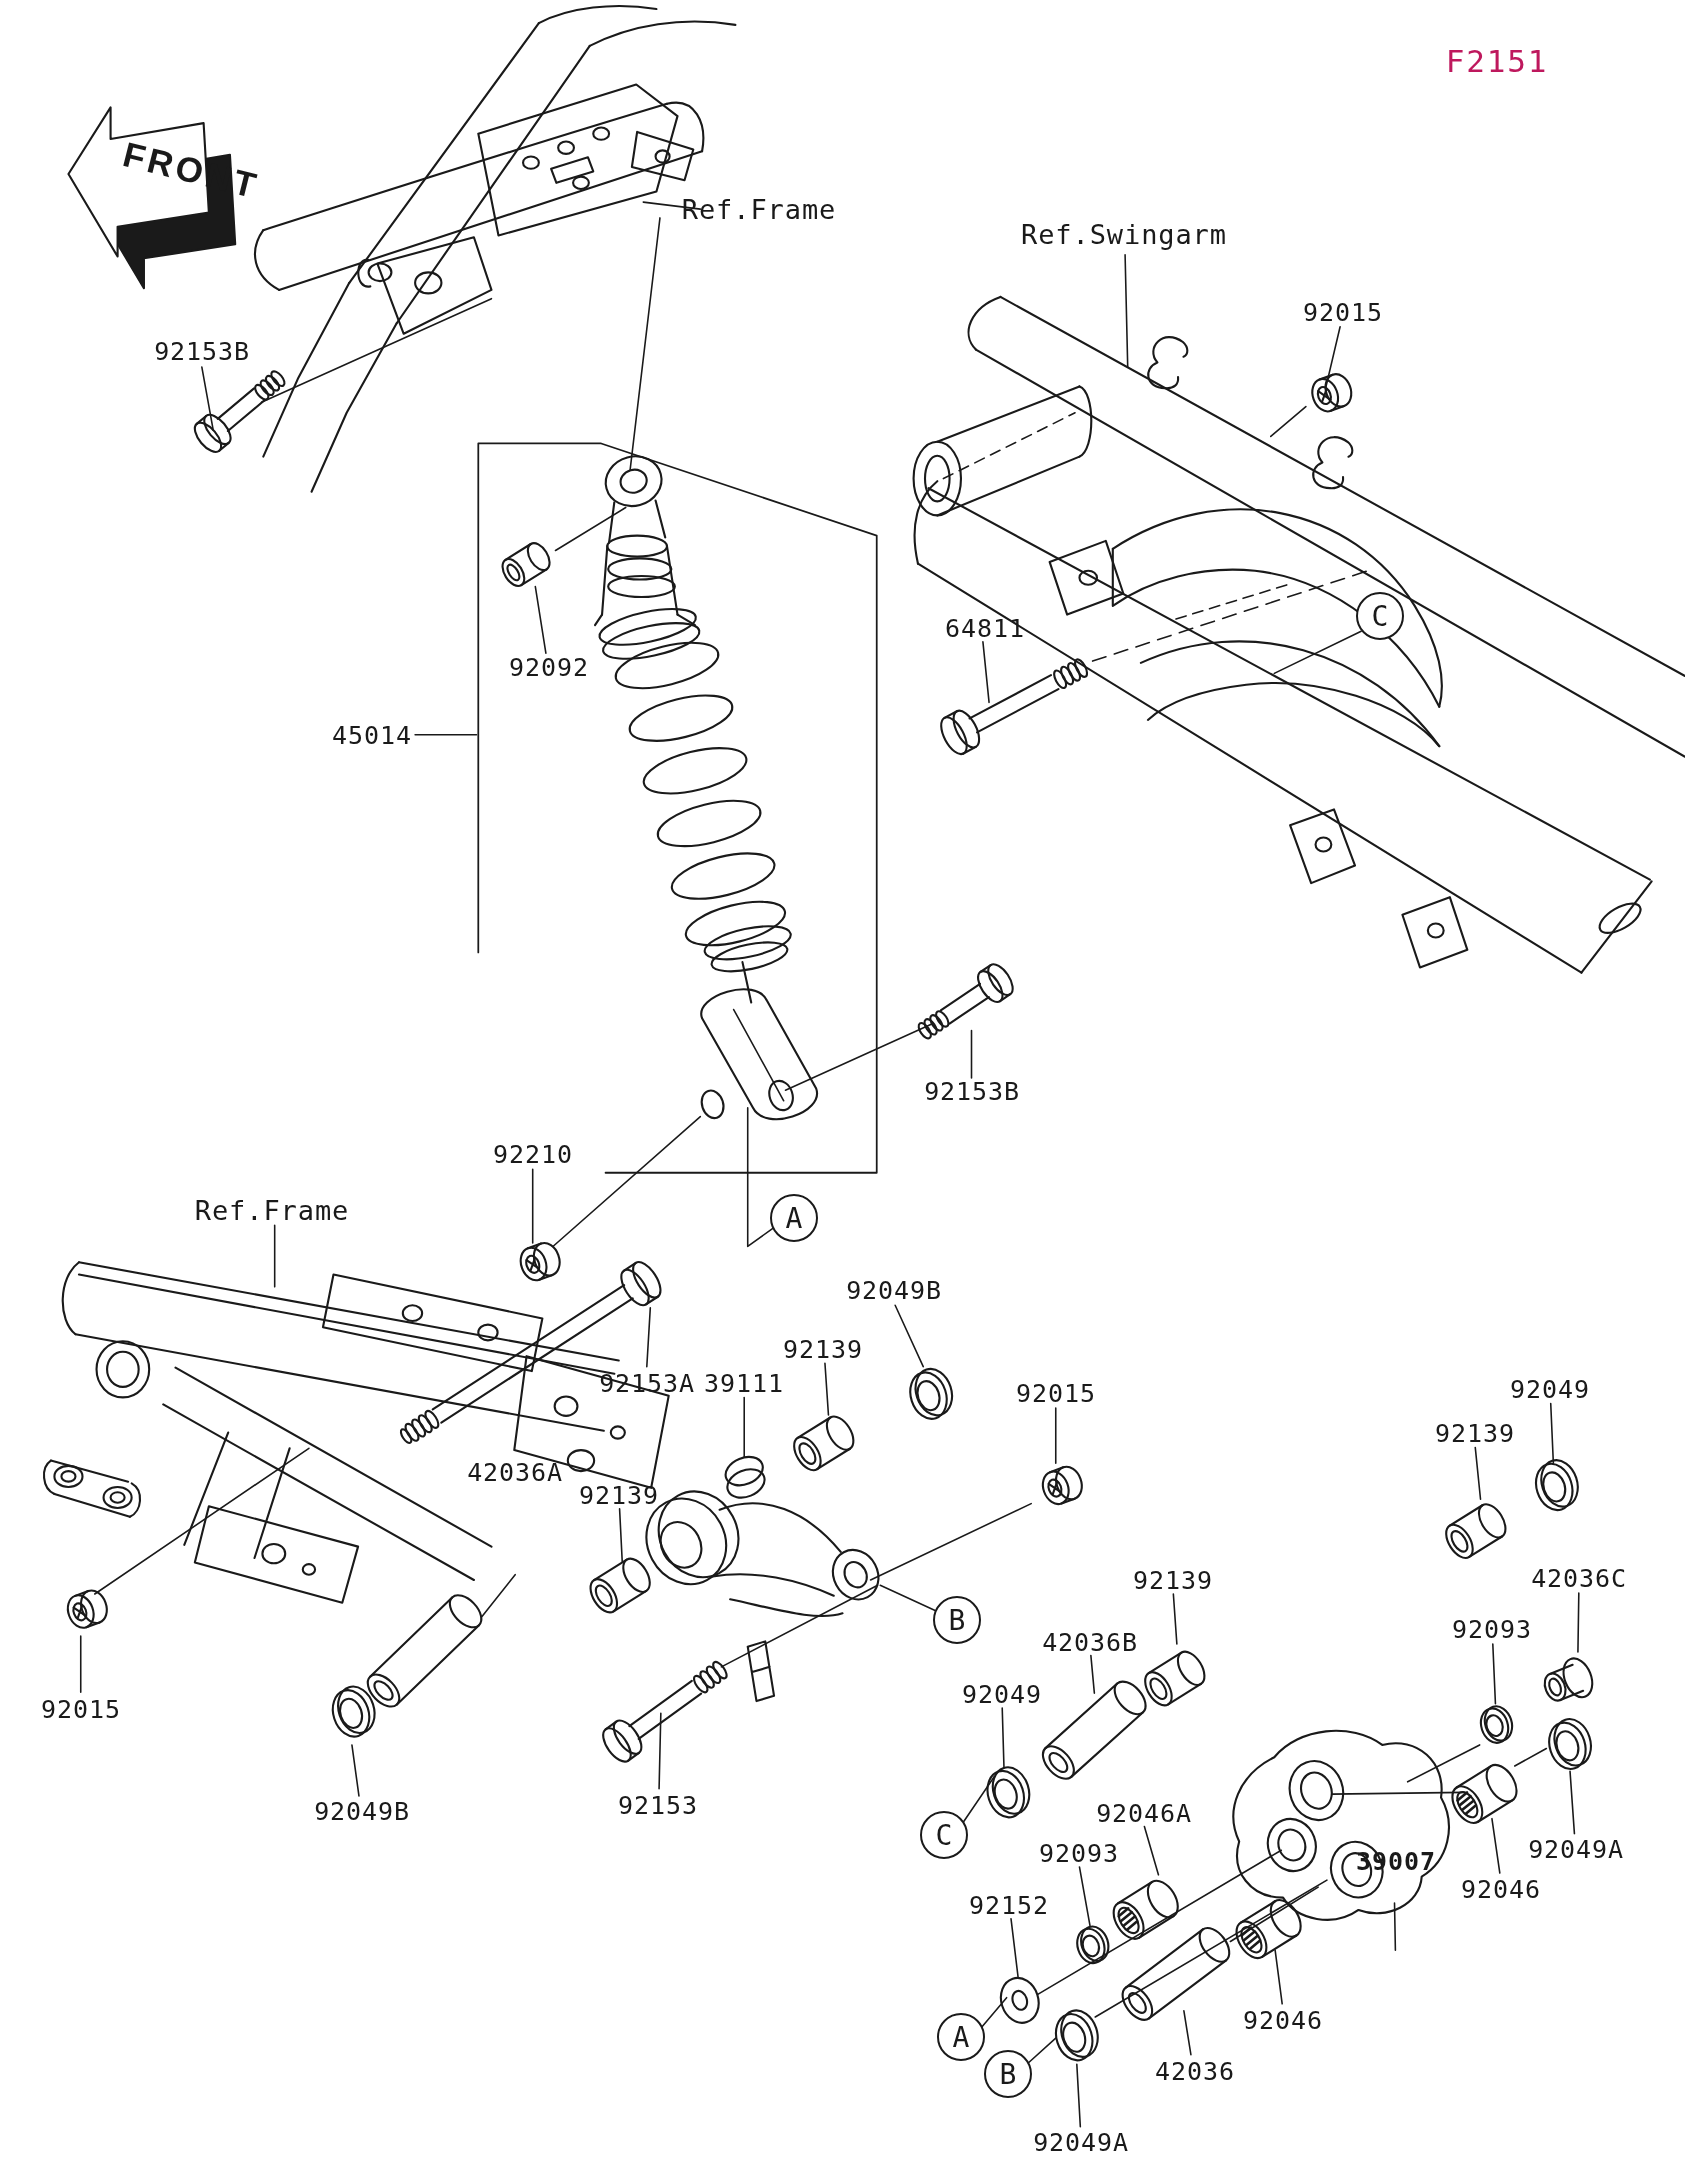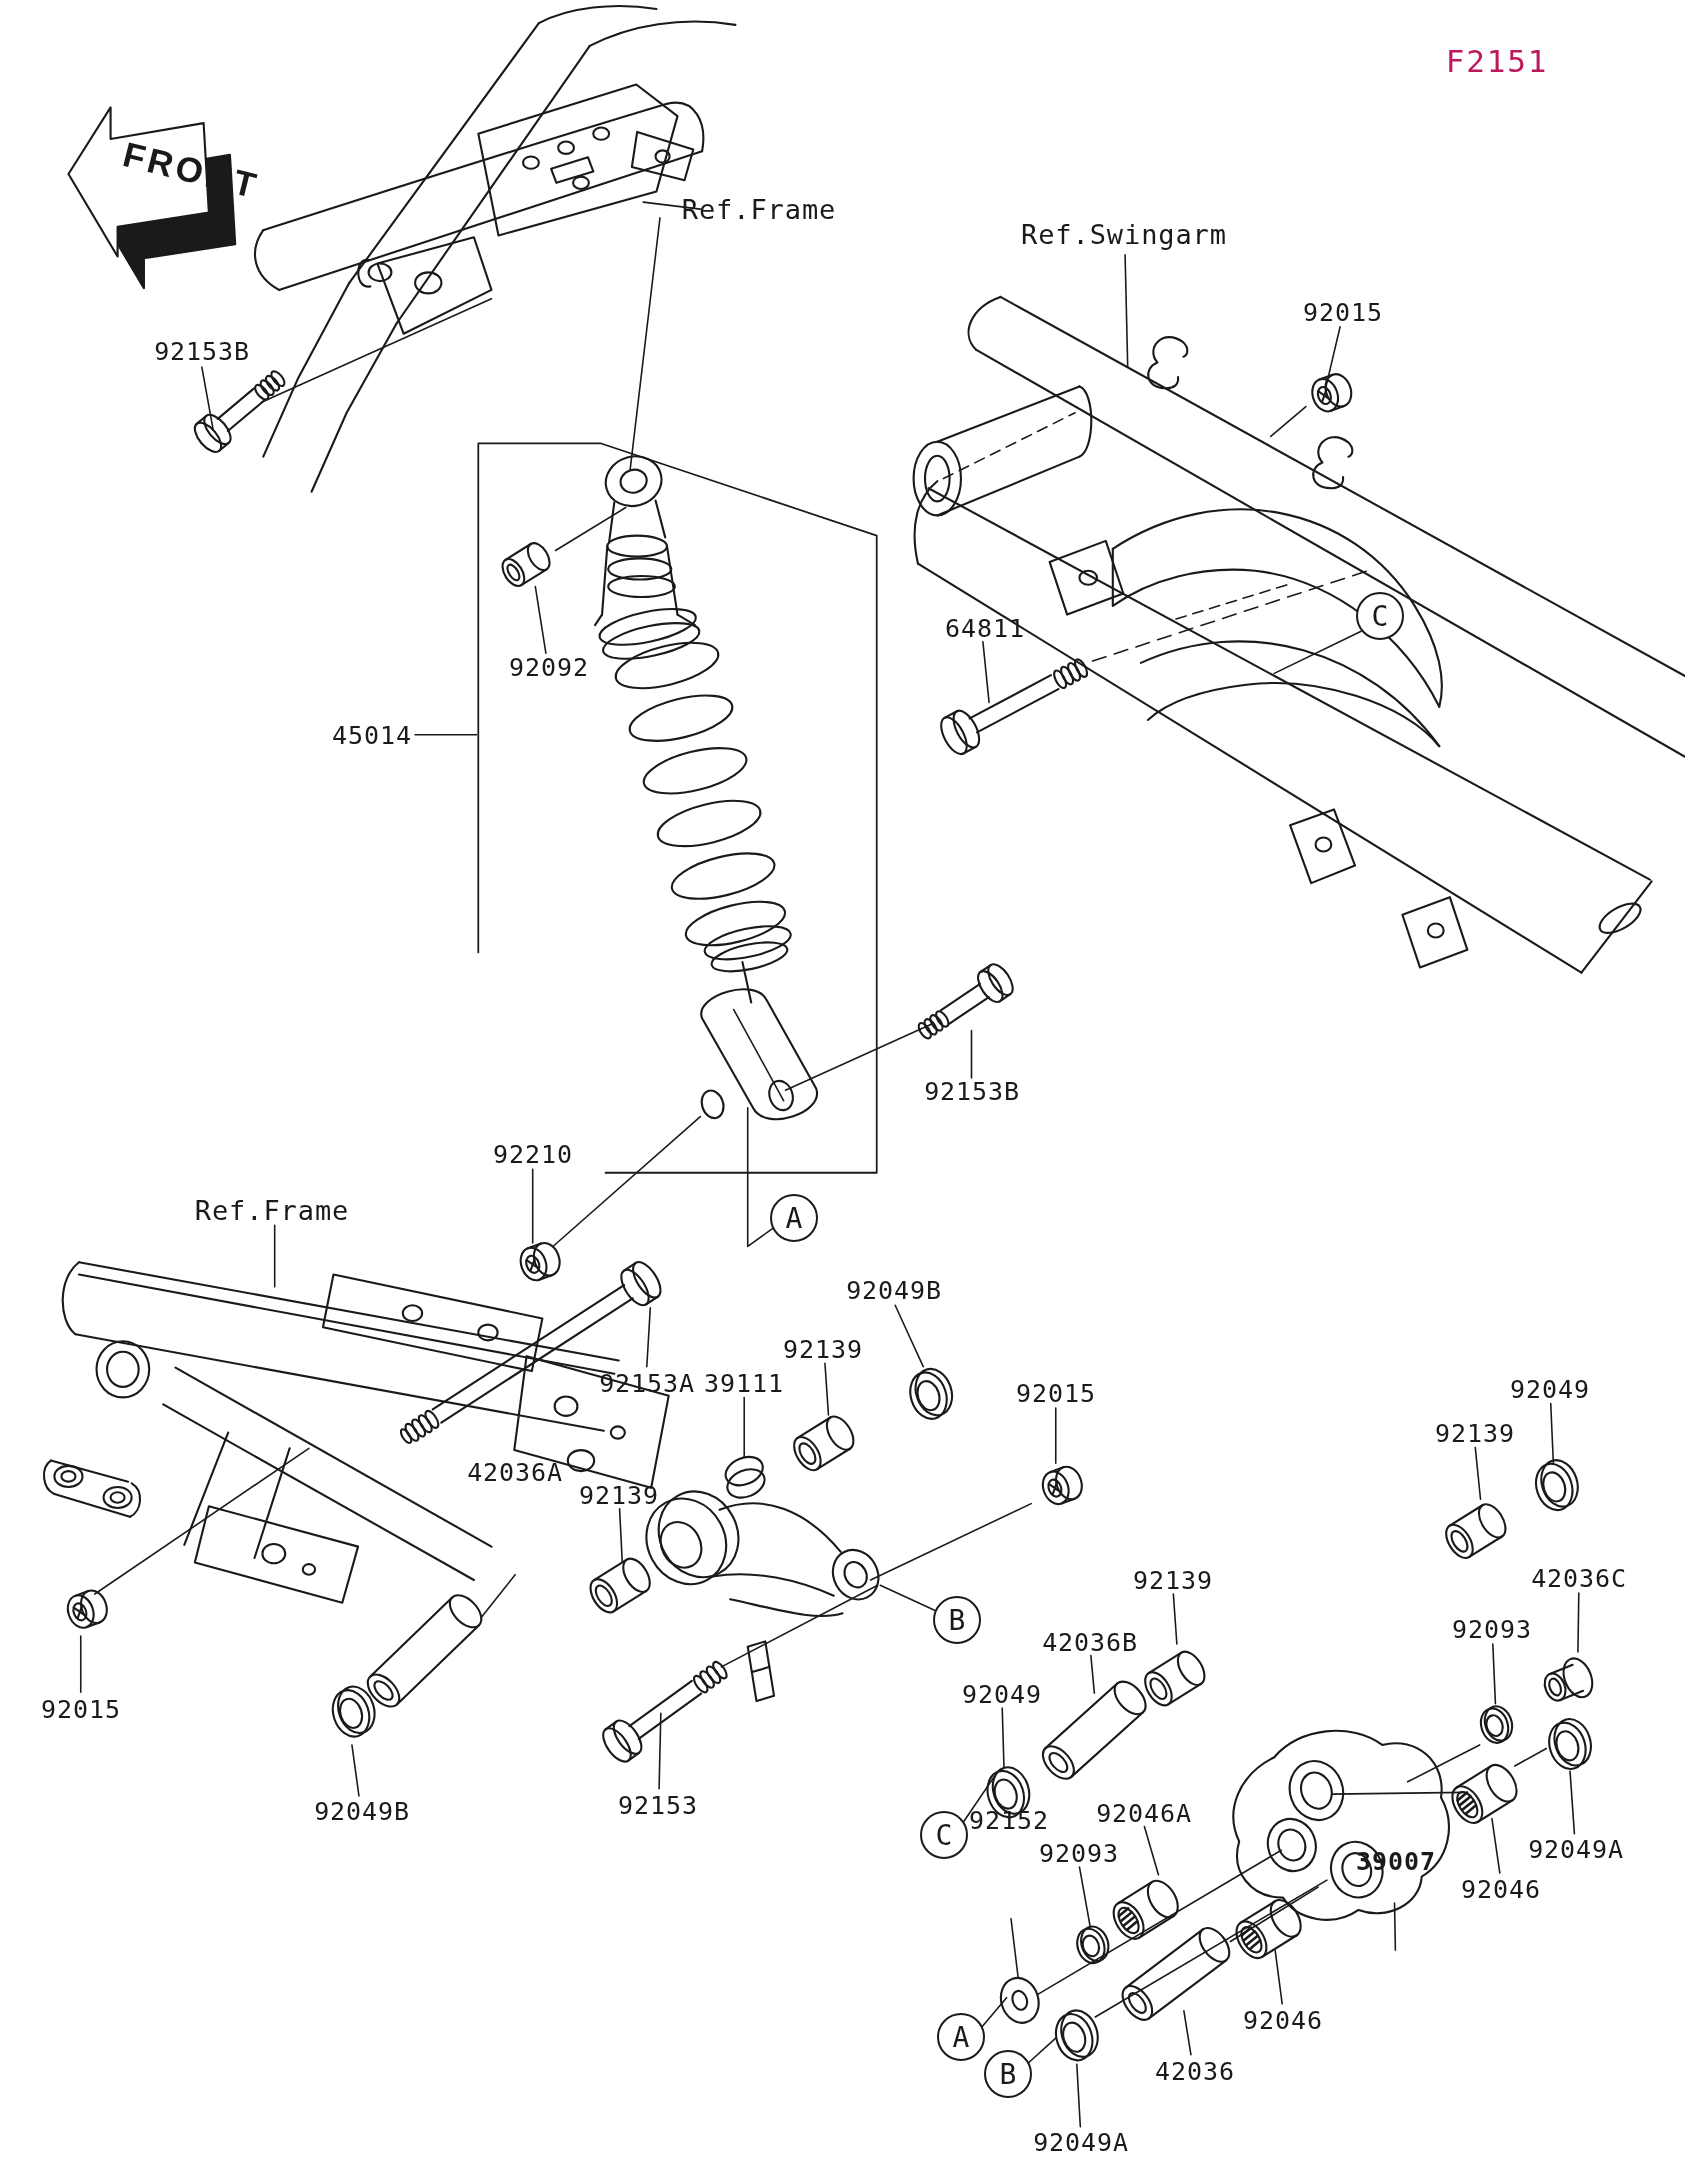--- a/index.html
+++ b/index.html
@@ -444,21 +444,21 @@
       <div class="plabel" style="left: 619px; top: 1495px;">92139</div>
       <div class="plabel" style="left: 515px; top: 1472px;">42036A</div>
       <div class="plabel" style="left: 81px; top: 1709px;">92015</div>
       <div class="plabel" style="left: 362px; top: 1811px;">92049B</div>
       <div class="plabel" style="left: 658px; top: 1805px;">92153</div>
       <div class="plabel" style="left: 1002px; top: 1694px;">92049</div>
       <div class="plabel" style="left: 1090px; top: 1642px;">42036B</div>
       <div class="plabel" style="left: 1173px; top: 1580px;">92139</div>
       <div class="plabel" style="left: 1144px; top: 1813px;">92046A</div>
       <div class="plabel" style="left: 1079px; top: 1853px;">92093</div>
-      <div class="plabel" style="left: 1009px; top: 1820px;">92152</div>
+      <div class="plabel" style="left: 1009px; top: 1905px;">92152</div>
       <div class="plabel" style="left: 1081px; top: 2142px;">92049A</div>
       <div class="plabel" style="left: 1195px; top: 2071px;">42036</div>
       <div class="plabel" style="left: 1283px; top: 2020px;">92046</div>
       <div class="plabel" style="left: 1396px; top: 1861px; font-weight: bold;">39007</div>
       <div class="plabel" style="left: 1501px; top: 1889px;">92046</div>
       <div class="plabel" style="left: 1576px; top: 1849px;">92049A</div>
       <div class="plabel" style="left: 1550px; top: 1389px;">92049</div>
       <div class="plabel" style="left: 1475px; top: 1433px;">92139</div>
       <div class="plabel" style="left: 1579px; top: 1578px;">42036C</div>
       <div class="plabel" style="left: 1492px; top: 1629px;">92093</div>

